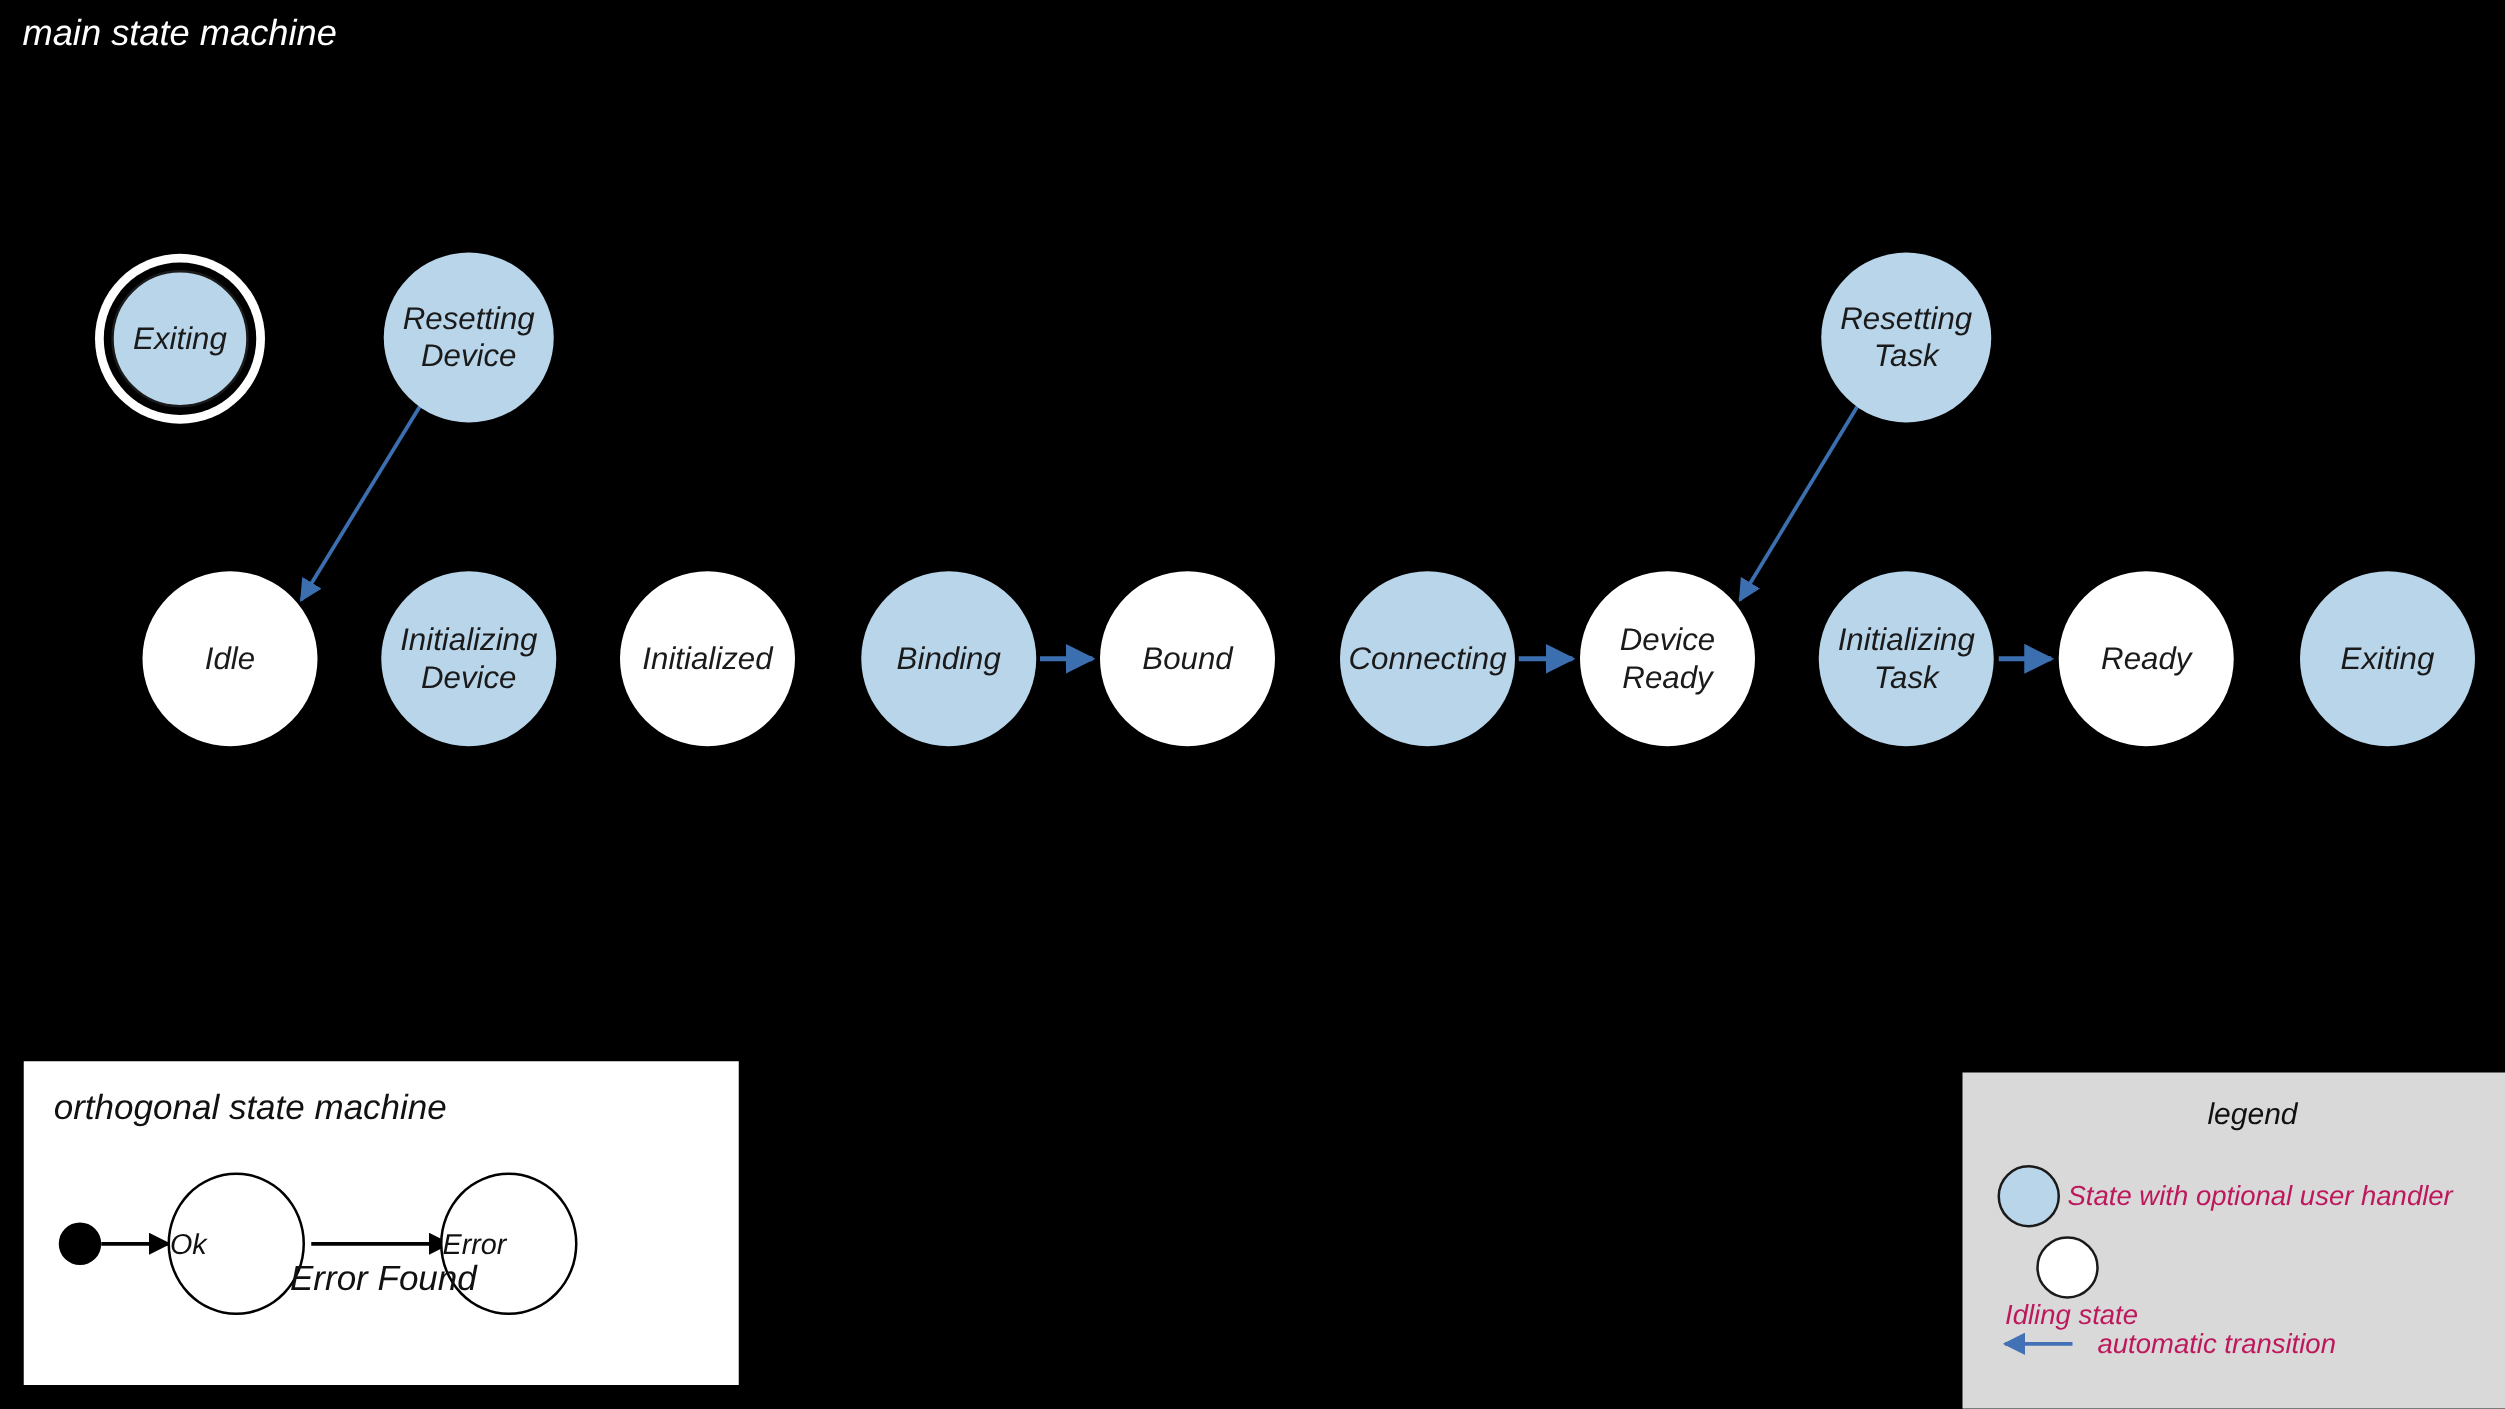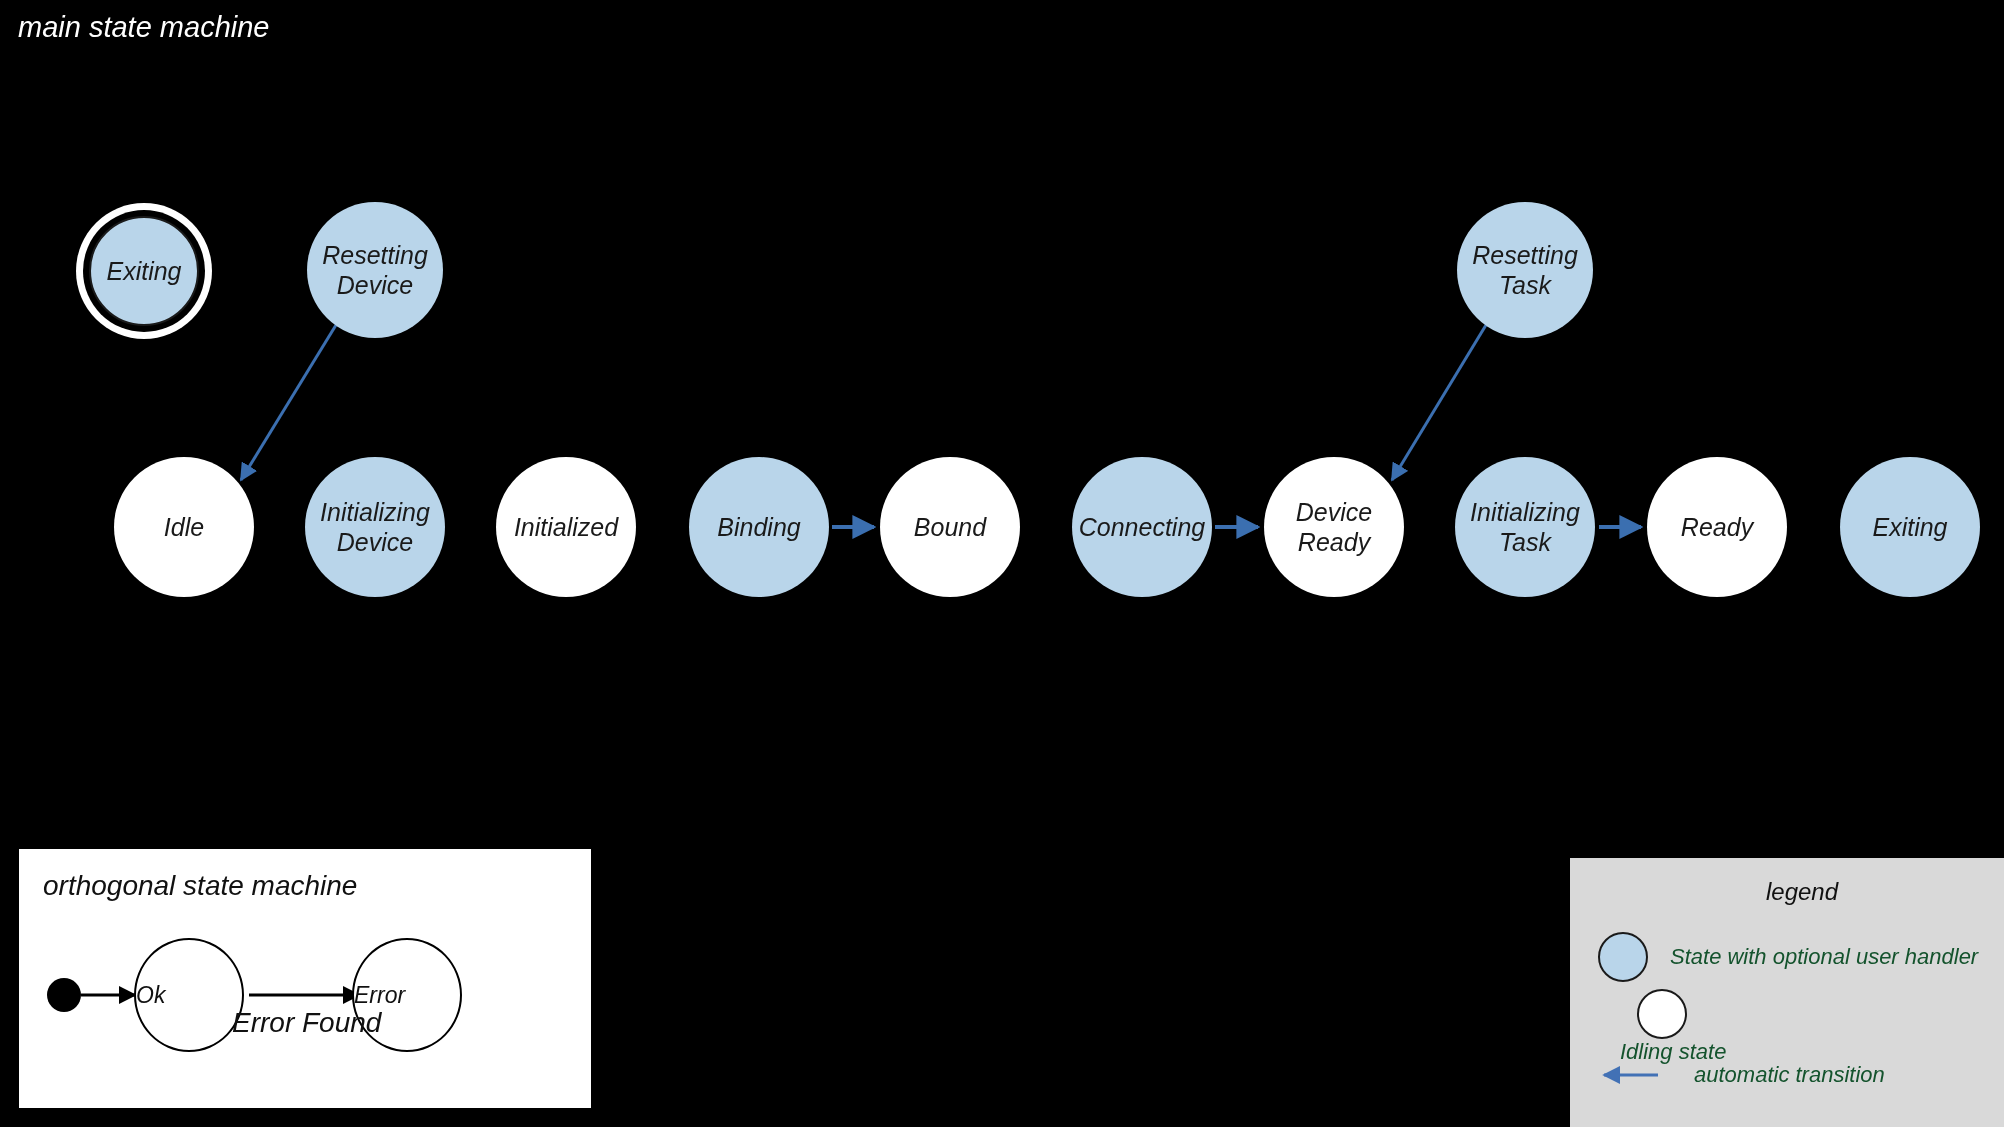--- a/index.html
+++ b/index.html
@@ -162,22 +162,22 @@
     flex: 0 0 auto;
   }
   .legend-swatch.handler { background: #b9d5ea; }
   .legend-swatch.idling  { background: #ffffff; }
   .legend-arrow {
     width: 62px; height: 18px;
     flex: 0 0 auto;
     display: block;
   }
   .legend-label {
-    margin-left: 22px;
-    color: #14532d;
+    margin-left: 6px;
+    color: #be185d;
     font-size: 22px;
     line-height: 26px;
     white-space: nowrap;
   }
 </style>
 </head>
 <body>
 
 <div id="canvas">
 

